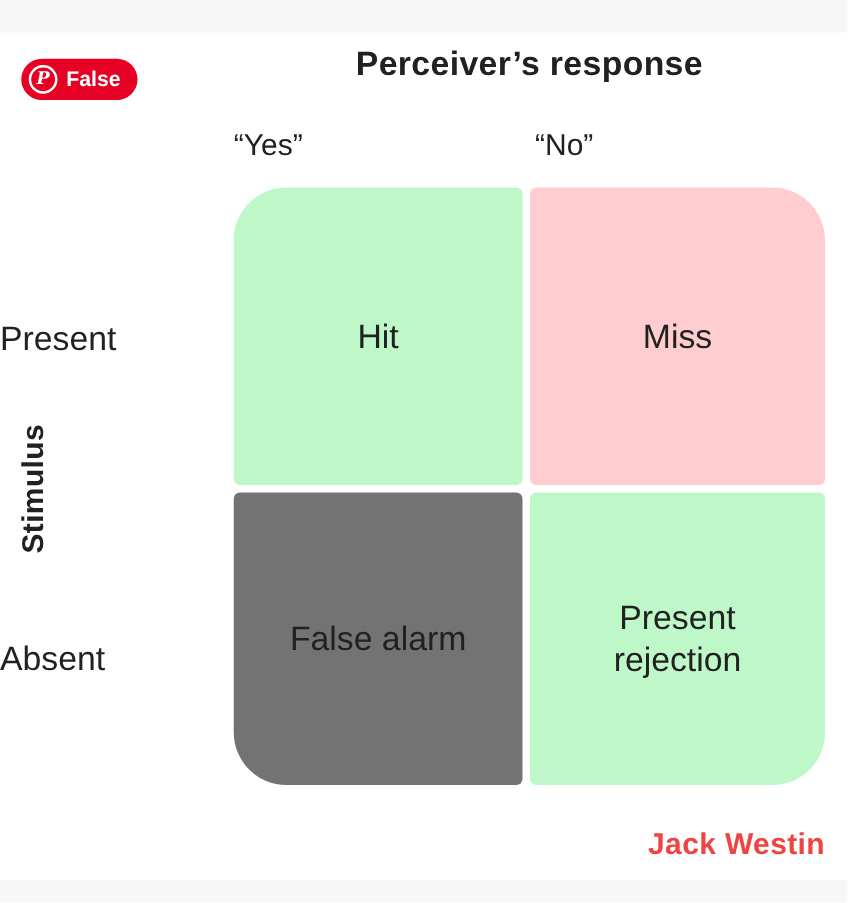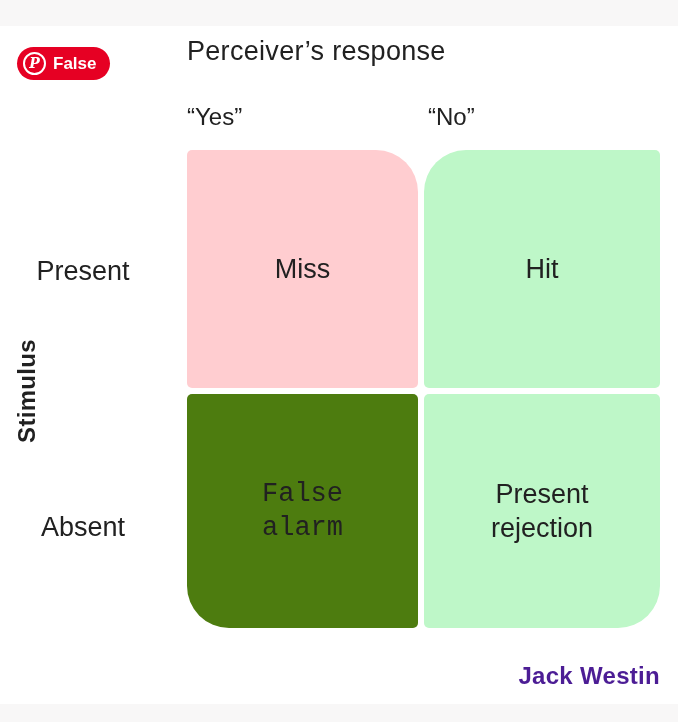--- a/index.html
+++ b/index.html
@@ -57,23 +57,23 @@
     font-family: "DejaVu Serif", serif;
     font-style: italic;
     padding-bottom: 1px;
   }
 
   .title {
     position: absolute;
     left: 187px;
     top: 36px;
     width: 473px;
-    text-align: left;
+    text-align: center;
     font-size: 27px;
-    font-weight: normal;
+    font-weight: bold;
     letter-spacing: 0.3px;
   }
 
   .col-header {
     position: absolute;
     top: 103px;
     font-size: 24px;
     text-align: left;
   }
   .col-header.yes { left: 187px; width: 231px; }
@@ -102,21 +102,21 @@
   .cell .cell-label { display: inline-block; max-width: 150px; }
   .cell.tl { border-top-left-radius: 42px; }
   .cell.tr { border-top-right-radius: 42px; }
   .cell.bl { border-bottom-left-radius: 42px; }
   .cell.br { border-bottom-right-radius: 42px; }
 
   .row-label {
     position: absolute;
     left: 0;
     width: 166px;
-    text-align: center;
+    text-align: left;
     font-size: 27px;
   }
   .row-label.present { top: 256px; }
   .row-label.absent  { top: 484px; margin-top: 28px; }
 
   .axis-label {
     position: absolute;
     left: -32px;
     top: 376px;
     width: 120px;
@@ -151,29 +151,29 @@
 
 <div class="col-header yes">“Yes”</div>
 <div class="col-header no">“No”</div>
 
 <div class="axis-label">Stimulus</div>
 
 <div class="row-label present">Present</div>
 <div class="row-label absent">Absent</div>
 
 <div class="matrix">
+  <div class="cell tl" style="background: rgb(190, 247, 200);">
+    <span class="cell-label">Hit</span>
+  </div>
   <div class="cell tr" style="background: rgb(255, 205, 208);">
     <span class="cell-label">Miss</span>
   </div>
-  <div class="cell tl" style="background: rgb(190, 247, 200);">
-    <span class="cell-label">Hit</span>
-  </div>
-  <div class="cell bl" style="background: #4d7c0f; font-family: Liberation Mono, monospace;">
+  <div class="cell bl" style="background: #737373;">
     <span class="cell-label">False alarm</span>
   </div>
   <div class="cell br" style="background: rgb(190, 247, 200);">
     <span class="cell-label">Present rejection</span>
   </div>
 </div>
 
-<div class="branding" style="color: #4c1d95; margin-left: 28px;">Jack Westin</div>
+<div class="branding" style="color: #ef4444; margin-left: 28px;">Jack Westin</div>
 
 <div class="strip bottom"></div>
 
 </body></html>

